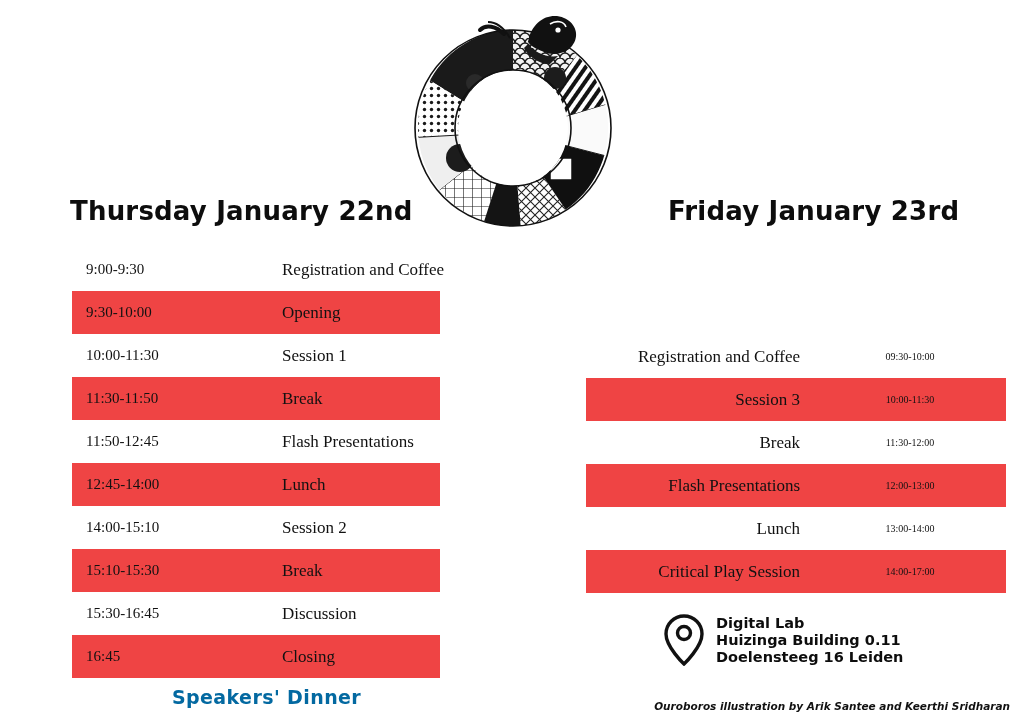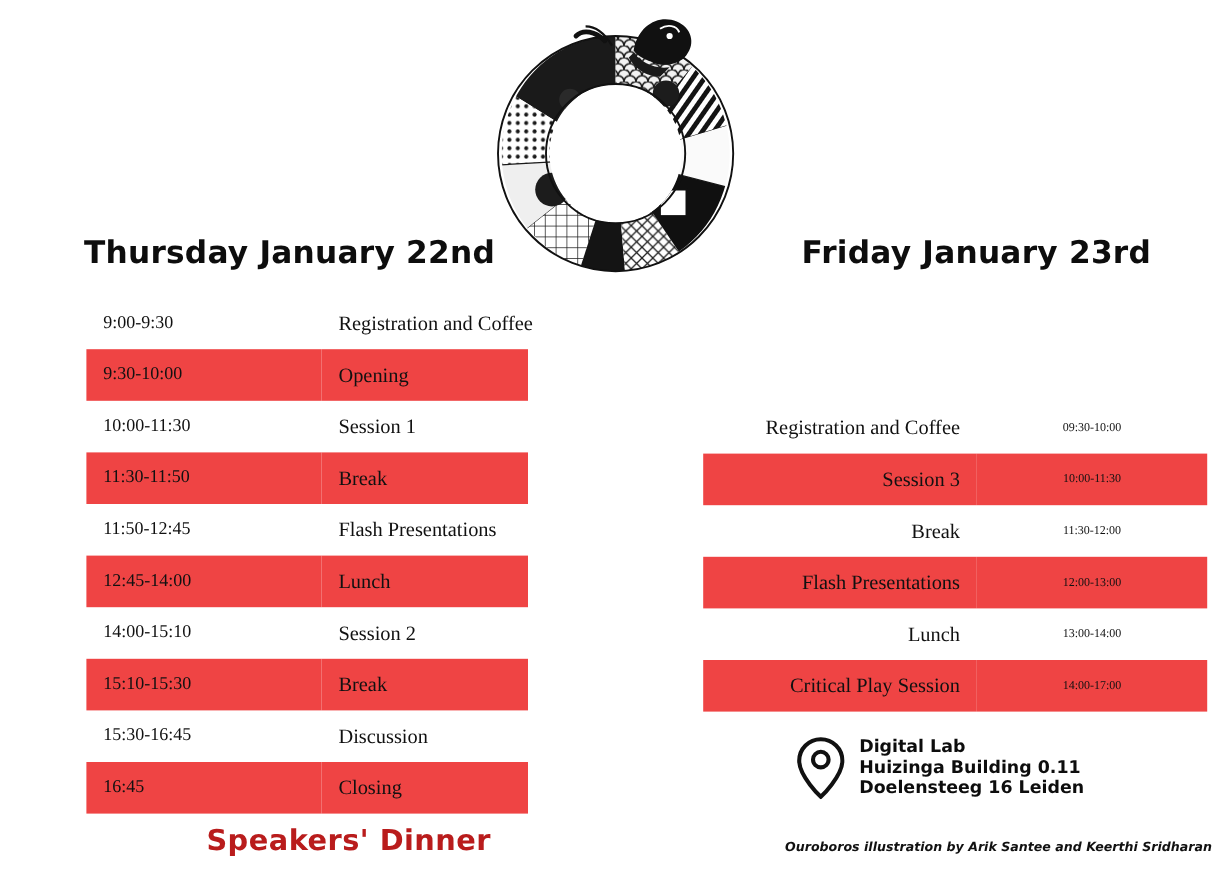--- a/index.html
+++ b/index.html
@@ -79,23 +79,23 @@
     font-size: 10px;
   }
 
   
   #speakers-dinner {
     position: absolute;
     left: 172px;
     top: 686px;
     font-family: "DejaVu Sans", sans-serif;
     font-weight: bold;
-    font-size: 24px;
+    font-size: 19px;
     letter-spacing: 0.4px;
-    color: #b91c1c;
+    color: #0369a1;
   }
 
   
   .venue {
     position: absolute;
     left: 664px;
     top: 614px;
     display: flex;
     align-items: flex-end;
     gap: 12px;

